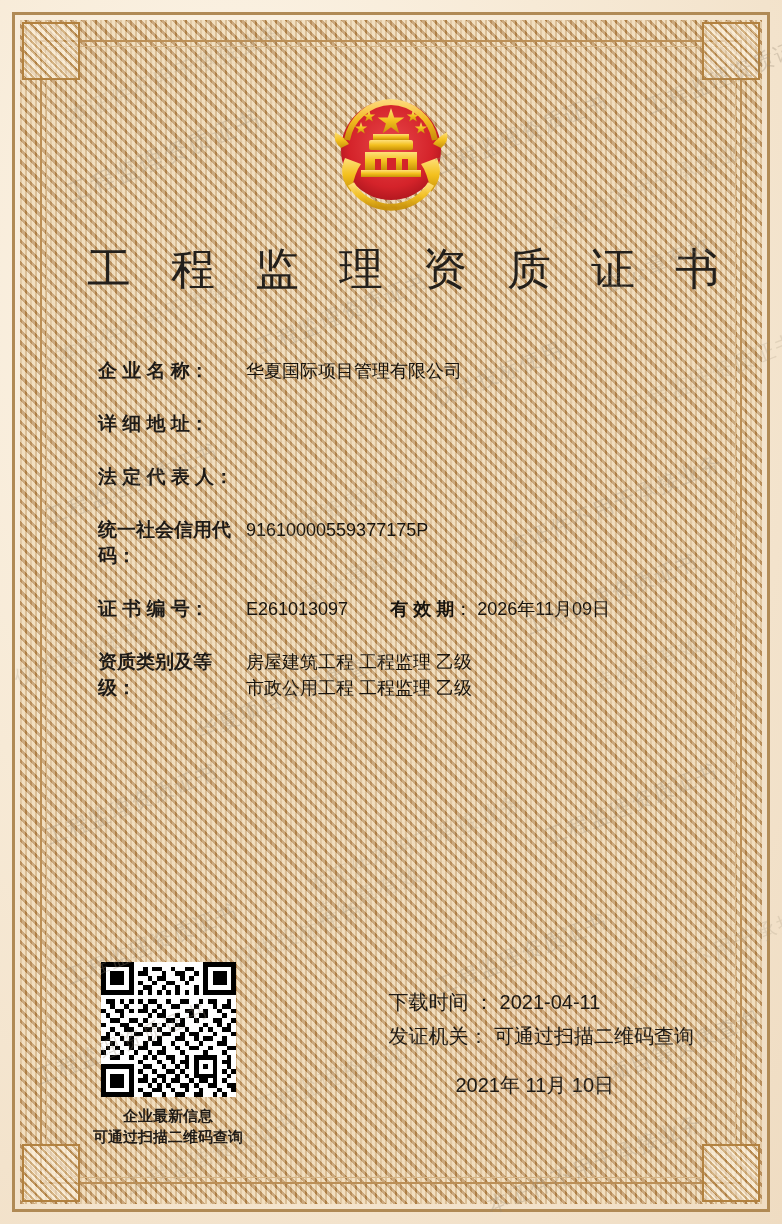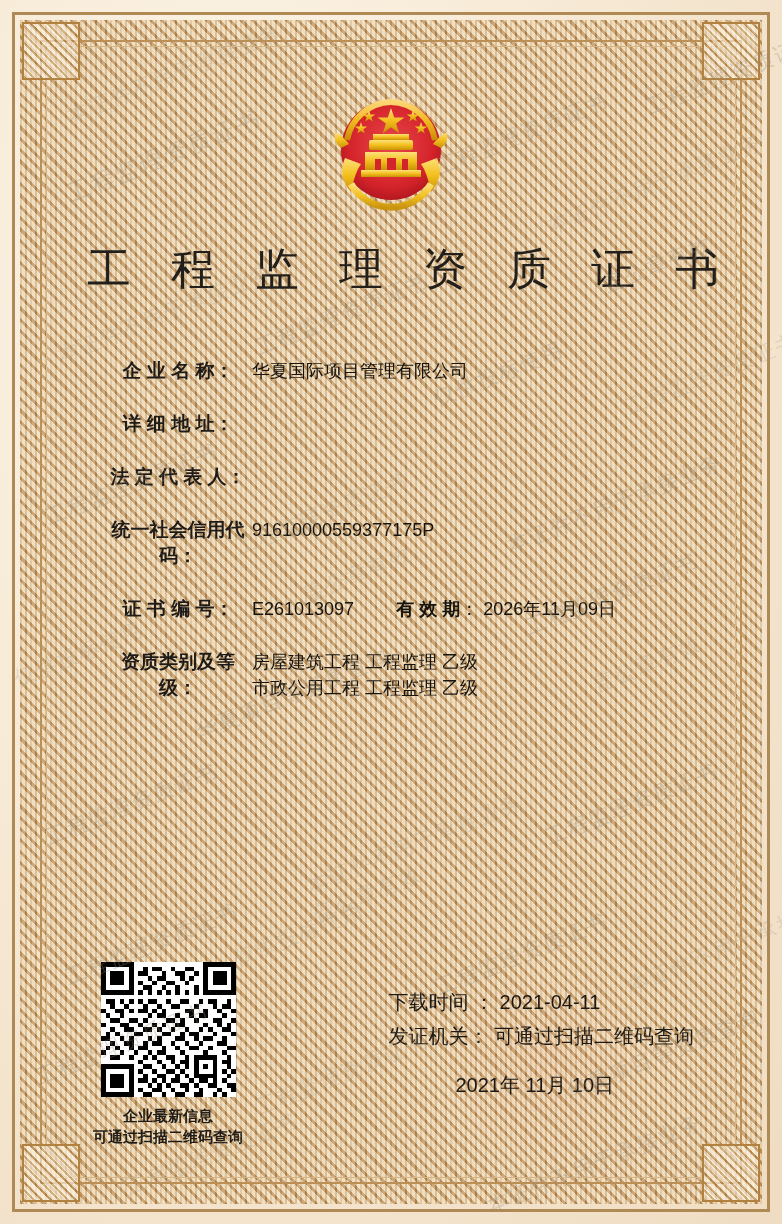--- a/index.html
+++ b/index.html
@@ -135,25 +135,24 @@
     color: #23201c;
     font-weight: normal;
     text-indent: 13px;
     font-family: "DejaVu Sans", "Liberation Sans", sans-serif;
   }
 
   
   .fields {
     position: absolute;
     top: 358px;
-    left: 104px;
+    left: 98px;
     width: 628px;
     color: #231f1c;
     font-size: 19px;
-    text-align: center;
   }
   .field-row {
     display: flex;
     align-items: flex-start;
     margin-bottom: 27px;
     line-height: 26px;
   }
   .field-label {
     width: 148px;
     flex: 0 0 148px;

